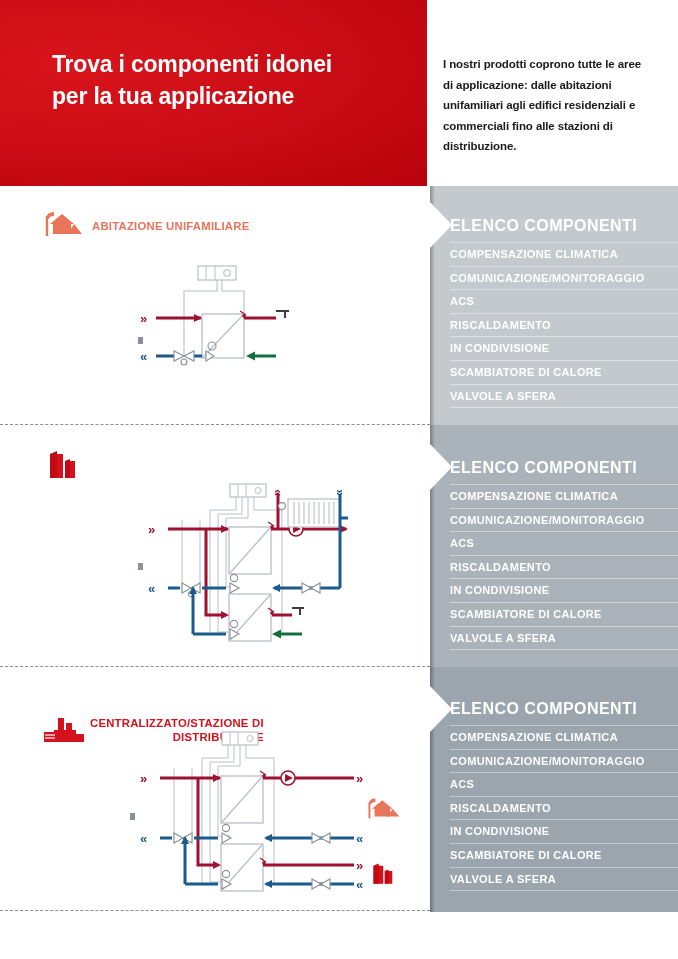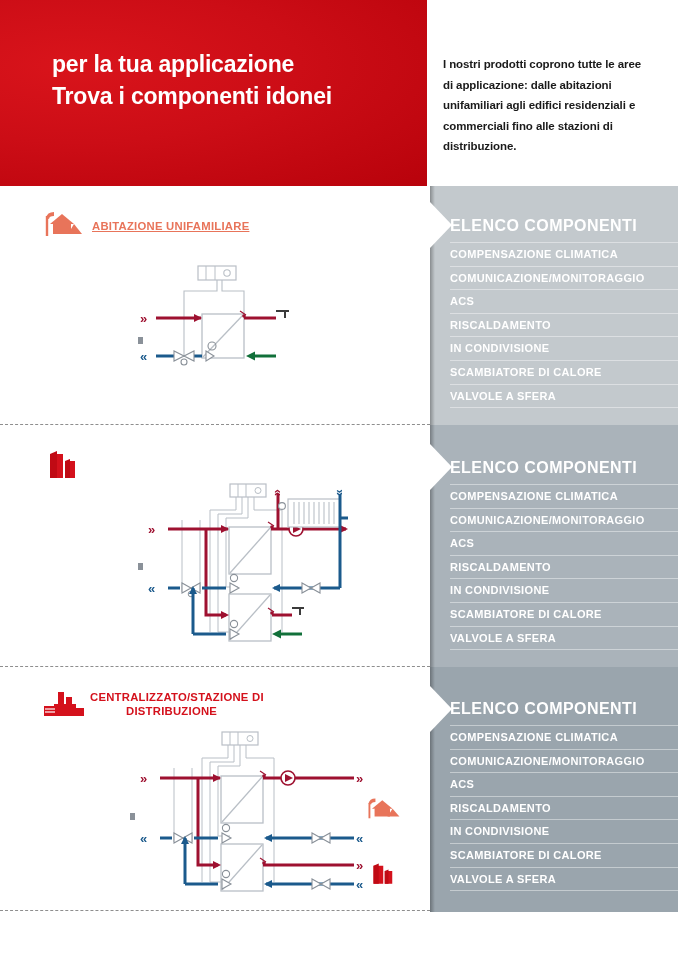--- a/index.html
+++ b/index.html
@@ -52,35 +52,35 @@
     white-space:nowrap;
   }
   .grow.last{border-bottom:1px solid rgba(255,255,255,.42);}
   .dash{
     position:absolute;left:0;width:430px;height:0;
     border-top:1px dashed #8e8e8e;
   }
   .sec-head{position:absolute;display:flex;align-items:center;}
   .sec-icon{width:40px;height:32px;flex:0 0 40px;margin-right:8px;position:relative;}
   .sec-label{font-size:11.3px;font-weight:bold;letter-spacing:.25px;line-height:14px;}
-  .sec-label.orange{color:#e8745a;text-decoration:underline;}
+  .sec-label.orange{color:#e8745a;}
   .sec-label.red{color:#d4111c;}
 
   .diag{position:absolute;}
   .diag svg{display:block;}
 </style>
 </head>
 <body>
 
 <div class="page">
 
   <div class="hdr-red"></div>
   <div class="hdr-title">
+    <span class="l">Trova i componenti idonei</span>
     <span class="l">per la tua applicazione</span>
-    <span class="l">Trova i componenti idonei</span>
   </div>
   <div class="hdr-right">I nostri prodotti coprono tutte le aree di applicazione: dalle abitazioni unifamiliari agli edifici residenziali e commerciali fino alle stazioni di distribuzione.</div>
 
   <div class="gpanel" id="gp0" style="top:186px;height:239px;">
     <div class="bg" style="background:#c3c9cd;"></div>
   </div>
   <div class="gshadow" style="top:186px;height:239px;"></div>
   <div class="notch" style="top:202px;">
     <svg width="22" height="46" viewBox="0 0 22 46">
         <path d="M0 0 L22 23 L0 46 Z" fill="#ffffff"></path>
@@ -298,21 +298,21 @@
         <line x1="184" y1="152" x2="206" y2="152" stroke="#11703a" stroke-width="3"></line>
         <path d="M176 152 L185 147.5 L185 156.5 Z" fill="#11703a"></path>
 
         <text x="52" y="52" font-family="Liberation Sans, sans-serif" font-size="13" font-weight="bold" fill="#9e1130">»</text>
         <text x="52" y="111" font-family="Liberation Sans, sans-serif" font-size="13" font-weight="bold" fill="#1b5a8c">«</text>
         <path d="M36 72 L36 88 L42 88 L42 81 L47 81 L47 88 L36 88" fill="#8a9199"></path>
       </g>
     </svg>
   </div>
 
-  <div class="sec-head" style="left:42px;top:688px;">
+  <div class="sec-head" style="left:42px;top:714px;text-align:right;">
     <div class="sec-icon">
       <svg width="48" height="36" viewBox="0 0 48 36">
         <rect x="16" y="4" width="6" height="24" fill="#d4111c"></rect>
         <rect x="24" y="9" width="6" height="19" fill="#d4111c"></rect>
         <rect x="12" y="16" width="22" height="12" fill="#d4111c"></rect>
         <rect x="34" y="20" width="8" height="8" fill="#d4111c"></rect>
         <rect x="2" y="18" width="12" height="10" fill="#d4111c"></rect>
         <g stroke="#ffffff" stroke-width="1.2">
           <line x1="3" y1="21" x2="13" y2="21"></line>
           <line x1="3" y1="24" x2="13" y2="24"></line>

